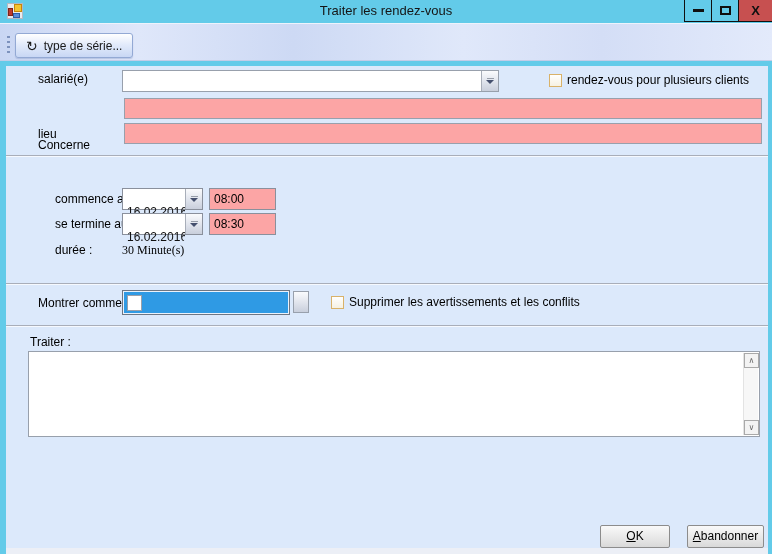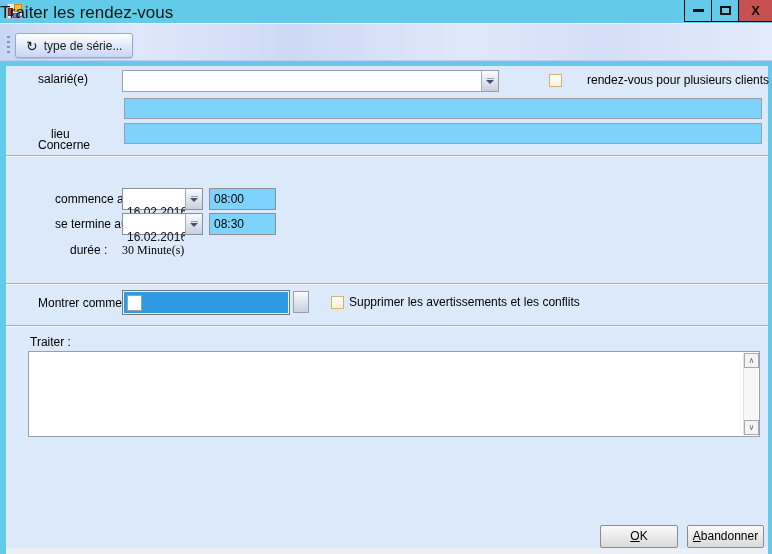--- a/index.html
+++ b/index.html
@@ -6,21 +6,21 @@
   html,body { width:772px; height:554px; }
   body { font-family:"Liberation Sans","DejaVu Sans",sans-serif; font-size:12px; color:#111; }
 
   .window { position:relative; width:772px; height:554px; background:#63cbe9; overflow:hidden; }
 
   
   .titlebar { position:absolute; left:0; top:0; width:772px; height:23px; }
   .app-icon { position:absolute; left:7px; top:3px; width:16px; height:16px; background:#cfd3da; }
   .app-icon .cell { position:absolute; }
   .app-icon .frame { position:absolute; inset:0; border:1px solid #b4b9c2; background:#e9ebef; }
-  .title-text { position:absolute; left:0; top:3px; width:100%; text-align:left; font-size:17px; color:#151515; }
+  .title-text { position:absolute; left:0; top:3px; width:100%; text-align:center; font-size:13px; color:#151515; }
   .win-controls { position:absolute; right:0; top:0; height:23px; display:flex; }
   .win-btn { height:22px; border-left:1px solid #101010; border-bottom:1px solid #101010; display:flex; align-items:center; justify-content:center; cursor:pointer; }
   .btn-min, .btn-max { width:27px; }
   .btn-close { width:34px; }
   .glyph-min { width:11px; height:3px; background:#101010; }
   .glyph-max { width:11px; height:9px; border:2px solid #101010; background:transparent; }
   .glyph-close { font-weight:bold; font-size:13px; color:#101010; line-height:1; }
 
   
   .toolbar { position:absolute; left:0; top:23px; width:772px; height:38px;
@@ -34,21 +34,21 @@
   .tb-icon { font-size:14px; line-height:1; color:#1a1a1a; }
   .tb-label { font-size:12px; color:#1a1a1a; }
 
   
   .content { position:absolute; left:6px; top:66px; width:762px; height:482px; background:#dce9fb; }
   .bottom-strip { position:absolute; left:6px; top:548px; width:762px; height:6px; background:#eceff6; }
   .sep { position:absolute; left:6px; width:762px; height:1px; background:#a9aeb9; box-shadow:0 1px 0 #f6f9fe; }
 
   .lbl { position:absolute; color:#000; white-space:nowrap; }
 
-  .tbox { position:absolute; border:1px solid #98a0ac; background:#7dd3fc; font-family:inherit; font-size:12px; padding:0 4px; outline:none; }
+  .tbox { position:absolute; border:1px solid #98a0ac; background:#fca5a5; font-family:inherit; font-size:12px; padding:0 4px; outline:none; }
 
   .combo { position:absolute; border:1px solid #98a0ac; background:#fff; display:flex; cursor:pointer; }
   .combo-text { flex:1 1 auto; padding:16px 4px; font-size:12px; white-space:nowrap; overflow:hidden;border-radius:10px; }
   .drop-btn { width:17px; flex:0 0 17px; border-left:1px solid #a8aeb9; background:linear-gradient(#fafbfd,#dfe3ec 55%,#c9cfdc);
     display:flex; flex-direction:column; align-items:center; justify-content:center; cursor:pointer; }
   .drop-btn .bar { width:7px; height:1px; background:#45506080; margin-bottom:1px; }
   .drop-btn .tri { width:0; height:0; border-left:4px solid transparent; border-right:4px solid transparent; border-top:4px solid #45506e; }
 
   .checkbox { position:absolute; width:13px; height:13px; border:1px solid #d9b269; background:linear-gradient(#fffffe,#f6f1e2); cursor:pointer; }
 
@@ -109,26 +109,26 @@
 
   <div class="lbl" style="left:38px;top:72px;">salarié(e)</div>
   <div class="combo" style="left:122px;top:70px;width:377px;height:22px;">
     <div class="combo-text"></div>
     <div class="drop-btn">
         <div class="bar"></div>
         <div class="tri"></div>
       </div>
   </div>
   <div class="checkbox" style="left:549px;top:74px;"></div>
-  <div class="lbl" style="left:567px;top:73px;margin-left:20px;">rendez-vous pour plusieurs clients</div>
+  <div class="lbl" style="left:567px;top:73px;">rendez-vous pour plusieurs clients</div>
 
   <div class="lbl" style="left:38px;top:102px;margin-top:36px;">Concerne</div>
   <input class="tbox" style="left: 124px; top: 98px; width: 638px; height: 21px;" value="">
 
-  <div class="lbl" style="left:38px;top:127px;margin-left:13px;">lieu</div>
+  <div class="lbl" style="left:38px;top:127px;">lieu</div>
   <input class="tbox" style="left: 124px; top: 123px; width: 638px; height: 21px;" value="">
 
   <div class="sep" style="top:155px;"></div>
 
   <div class="lbl" style="left:55px;top:192px;">commence au :</div>
   <div class="combo" style="left:122px;top:188px;width:81px;height:22px;border-color:#8a909c;">
     <div class="combo-text">16.02.2016</div>
     <div class="drop-btn">
         <div class="bar"></div>
         <div class="tri"></div>
@@ -139,21 +139,21 @@
   <div class="lbl" style="left:55px;top:217px;">se termine au :</div>
   <div class="combo" style="left:122px;top:213px;width:81px;height:22px;border-color:#8a909c;">
     <div class="combo-text">16.02.2016</div>
     <div class="drop-btn">
         <div class="bar"></div>
         <div class="tri"></div>
       </div>
   </div>
   <input class="tbox" style="left: 209px; top: 213px; width: 67px; height: 22px; border-color: rgb(138, 144, 156);" value="08:30">
 
-  <div class="lbl" style="left:70px;top:243px;">durée :</div>
+  <div class="lbl" style="left:55px;top:243px;">durée :</div>
   <div class="lbl" style="left:122px;top:243px;font-family:Liberation Serif, serif;">30 Minute(s)</div>
 
   <div class="sep" style="top:283px;"></div>
 
   <div class="lbl" style="left:38px;top:296px;">Montrer comme :</div>
   <div class="show-combo" style="background: rgb(47, 154, 228);">
     <div class="show-swatch"></div>
   </div>
   <div class="show-drop">
       <div class="bar"></div>
@@ -166,16 +166,16 @@
 
   <div class="lbl" style="left:30px;top:335px;">Traiter :</div>
   <div class="notice-box">
     <textarea class="notice-ta" style=""></textarea>
     <div class="vscroll">
       <div class="sb-btn sb-up"><span>∧</span></div>
       <div class="sb-btn sb-down"><span>∨</span></div>
     </div>
   </div>
 
-  <div class="dlg-btn" style="left:600px;width:78px;"><span class="mn">O</span><span>K</span></div>
+  <div class="dlg-btn" style="left:600px;width:70px;"><span class="mn">O</span><span>K</span></div>
   <div class="dlg-btn" style="left:687px;width:77px;"><span class="mn">A</span><span>bandonner</span></div>
 
 </div>
 
 </body></html>

